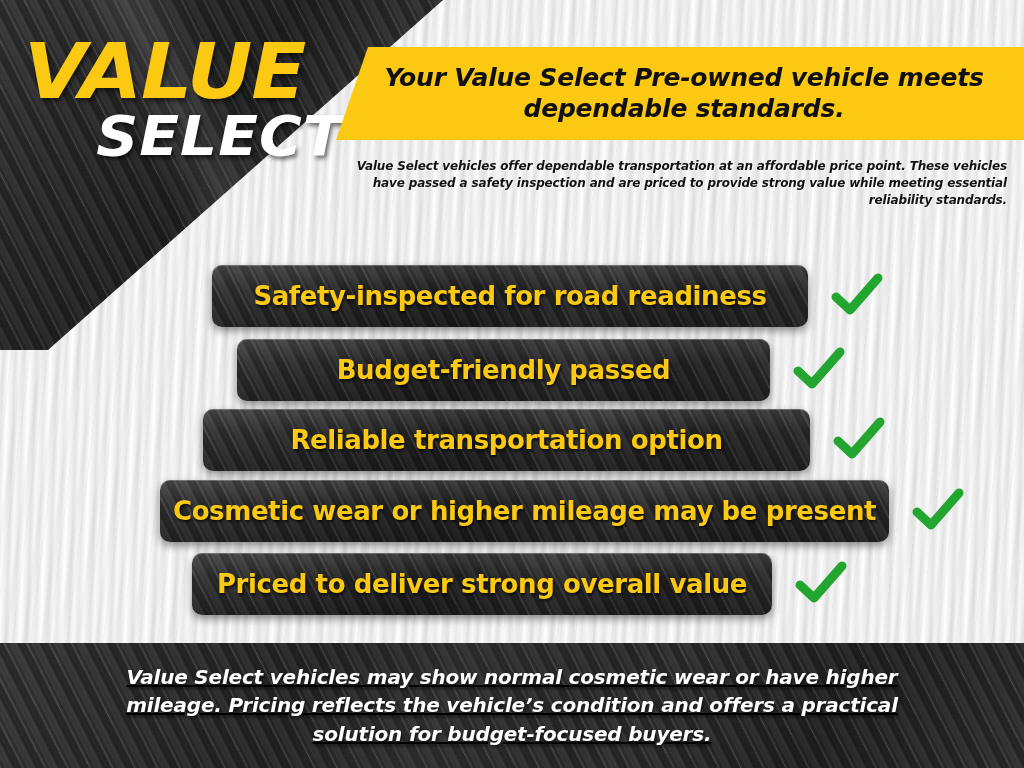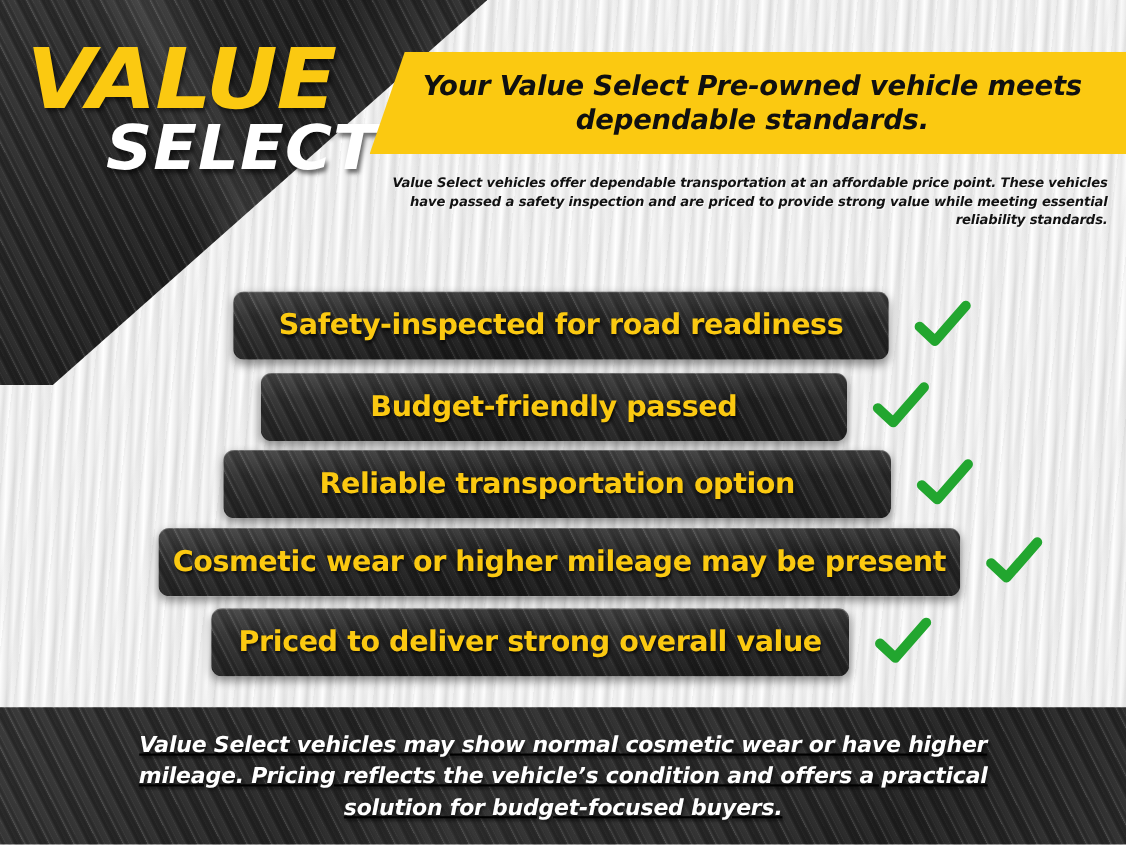--- a/index.html
+++ b/index.html
@@ -216,21 +216,21 @@
   <div class="bar-row" style="left:203px;top:409px;">
     <div class="bar tex-dark" style="width:607px;">
       <div class="bar-sheen"></div>
       <span class="bar-label">Reliable transportation option</span>
     </div>
     <svg class="check" viewBox="0 0 54 52" aria-hidden="true">
       <path d="M6 27 L20 40 L48 8" fill="none" stroke="#22A62F" stroke-width="9" stroke-linecap="round" stroke-linejoin="round"></path>
     </svg>
   </div>
 
-  <div class="bar-row" style="left:144px;top:480px;">
+  <div class="bar-row" style="left:160px;top:480px;">
     <div class="bar tex-dark" style="width:729px;">
       <div class="bar-sheen"></div>
       <span class="bar-label">Cosmetic wear or higher mileage may be present</span>
     </div>
     <svg class="check" viewBox="0 0 54 52" aria-hidden="true">
       <path d="M6 27 L20 40 L48 8" fill="none" stroke="#22A62F" stroke-width="9" stroke-linecap="round" stroke-linejoin="round"></path>
     </svg>
   </div>
 
   <div class="bar-row" style="left:192px;top:553px;">

